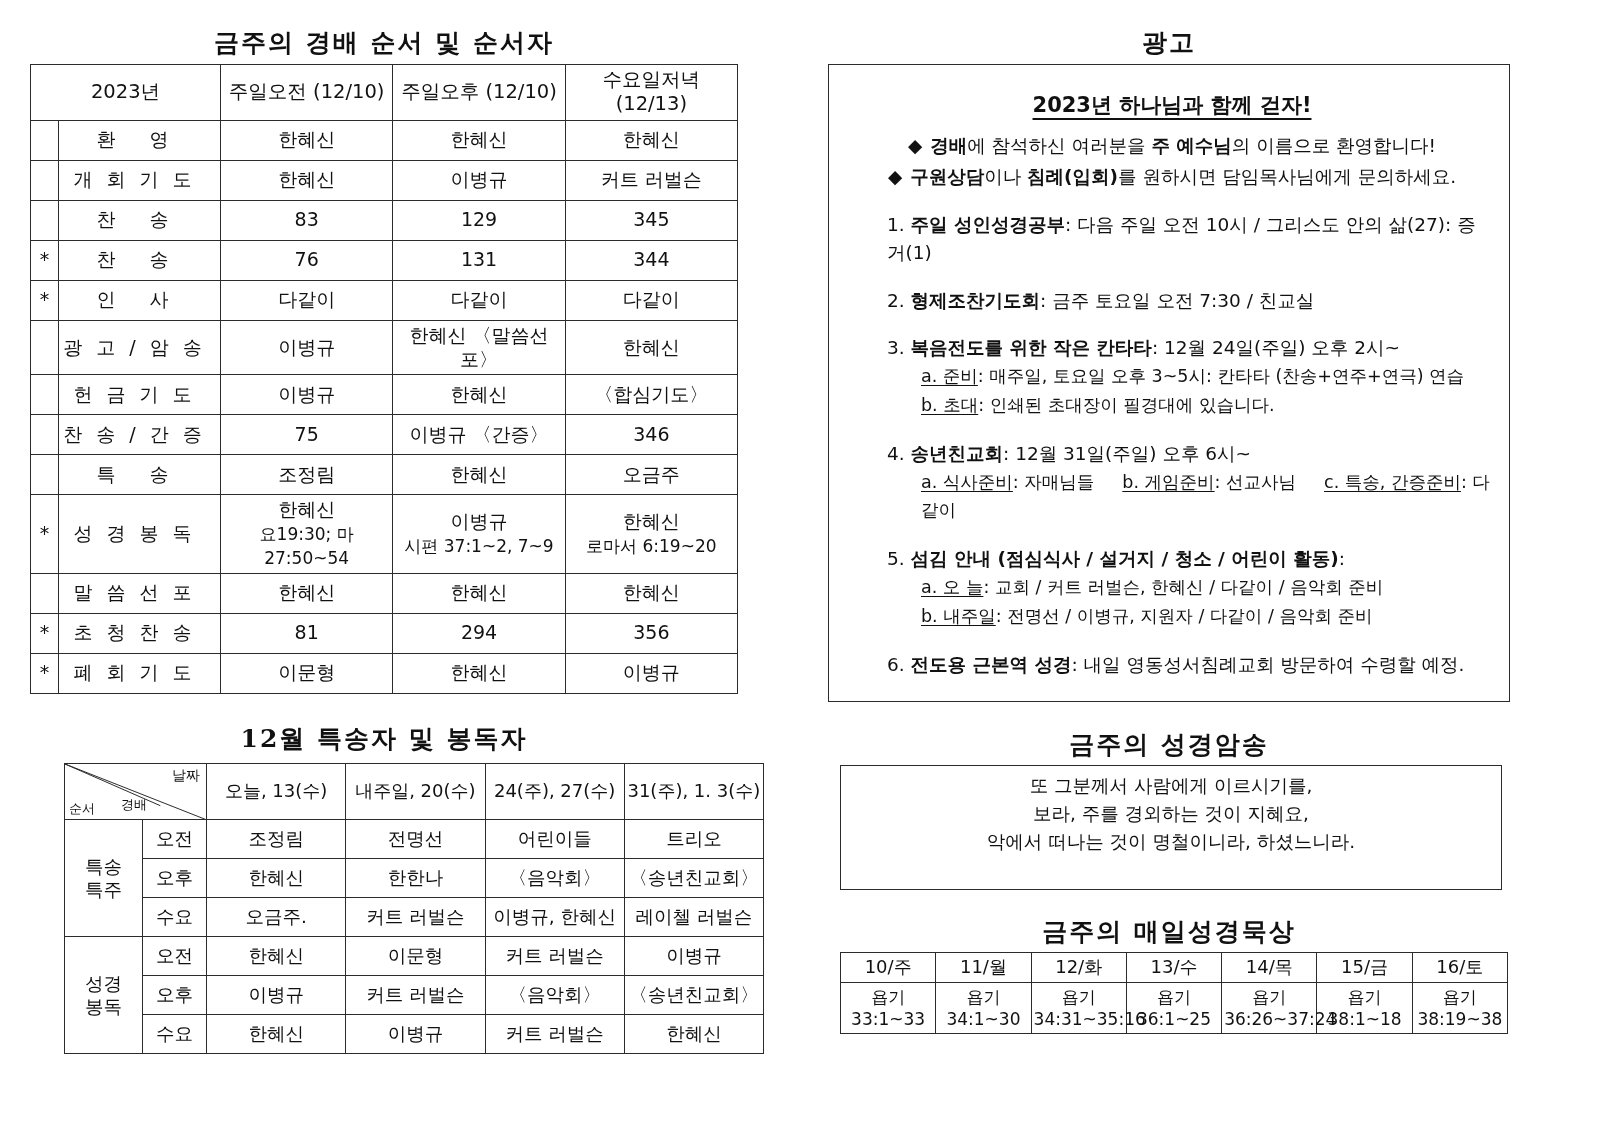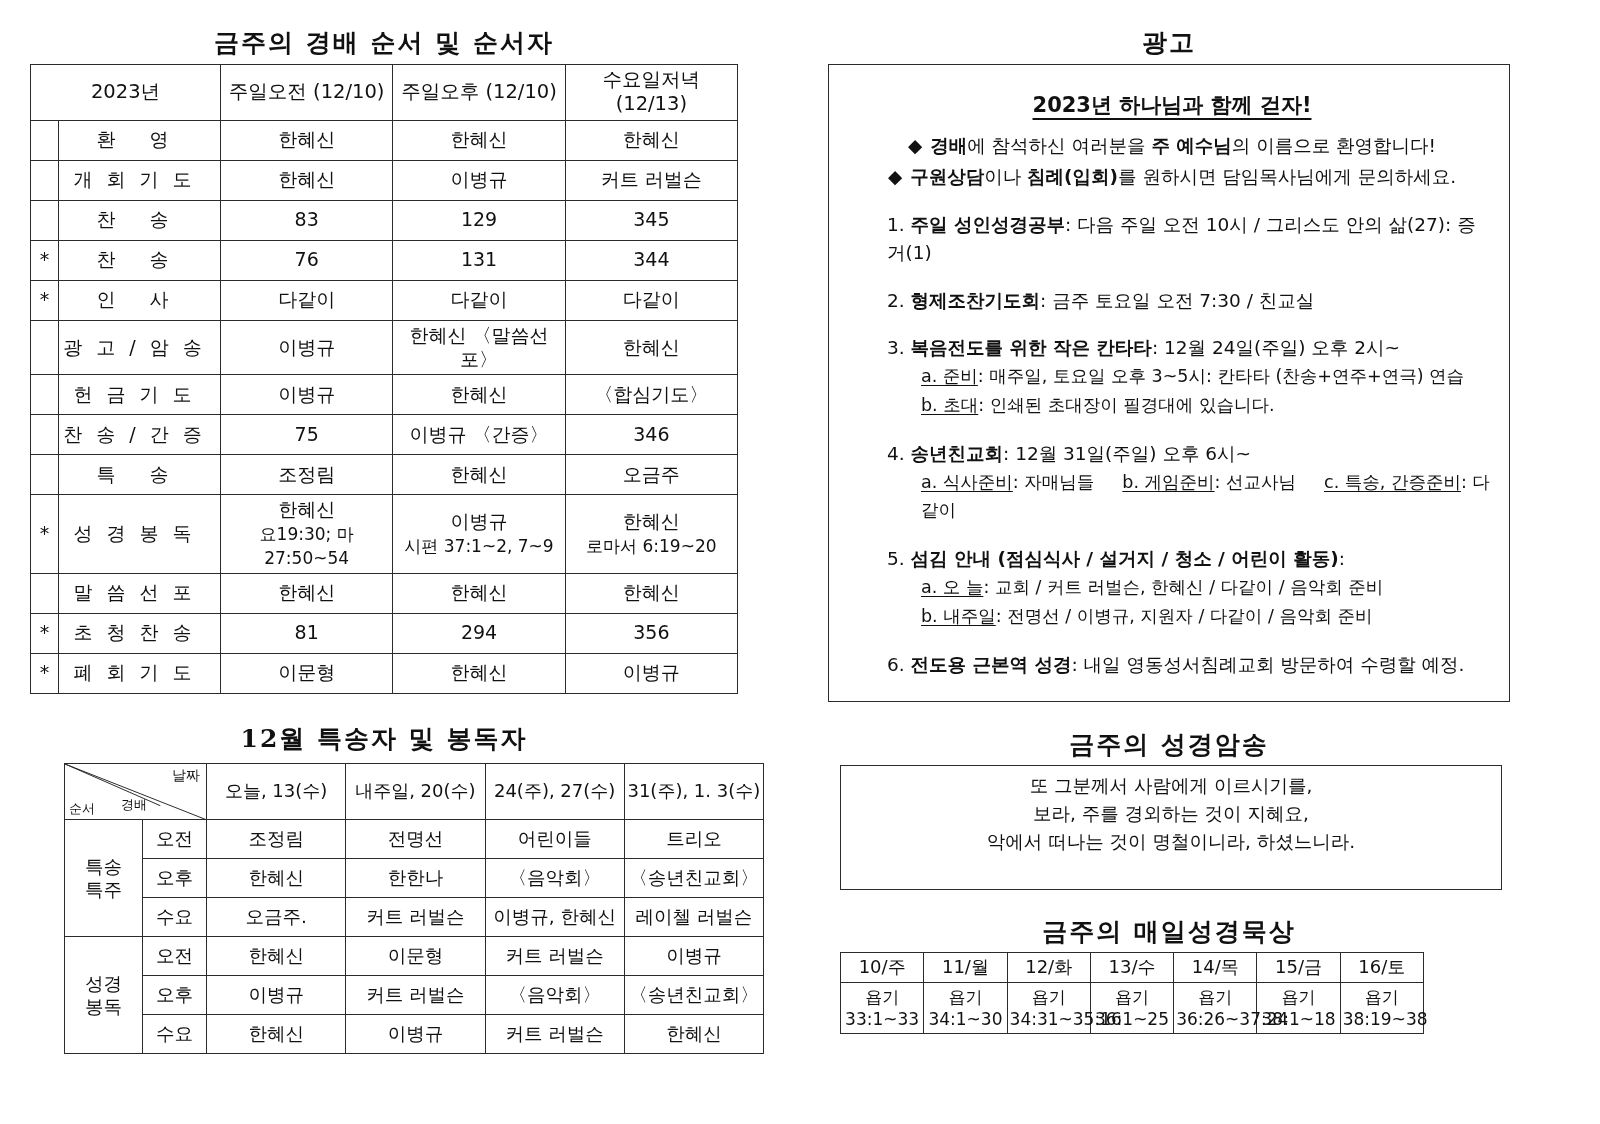--- a/index.html
+++ b/index.html
@@ -105,21 +105,21 @@
     width: 662px; height: 125px;
     border: 1.5px solid #2b2b2b;
     padding-top: 6px;
     text-align: center;
   }
   #mem-box .ref { font-size: 19px; font-weight: 700; letter-spacing: 1px; margin-bottom: 4px; }
   #mem-box .line { font-size: 18.5px; line-height: 1.52; }
 
   
   #dev-title { position: absolute; left: 828px; top: 915px; width: 682px; }
-  #dev-wrap { position: absolute; left: 840px; top: 952px; width: 584px; }
+  #dev-wrap { position: absolute; left: 840px; top: 952px; width: 668px; }
   #dev-table td { font-size: 18px; height: 30px; }
   #dev-table td.val { height: 50px; line-height: 1.3; font-size: 17px; }
 </style>
 </head>
 <body>
 
 <div id="page">
 
   <div id="worship-title" class="sec-title">금주의 경배 순서 및 순서자</div>
   <div id="worship-wrap">

